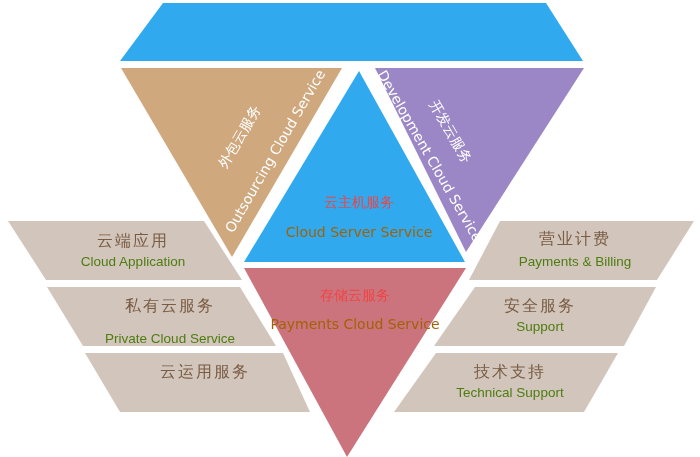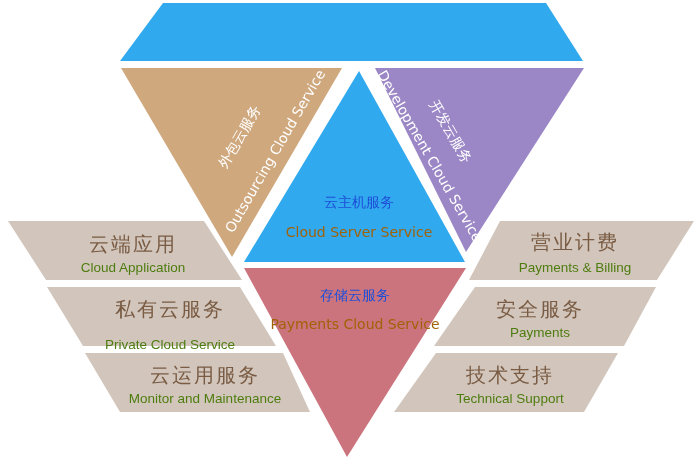--- a/index.html
+++ b/index.html
@@ -1,21 +1,21 @@
 <!DOCTYPE html>
 <html><head>
 <meta charset="utf-8">
 <style>
   html, body { margin: 0; padding: 0; background: #ffffff; }
   body { width: 700px; height: 457px; overflow: hidden; position: relative; font-family: "DejaVu Sans", sans-serif; }
   #stage { position: absolute; left: 0; top: 0; width: 700px; height: 457px; }
   .lbl { position: absolute; text-align: center; white-space: nowrap; }
-  .tan-cn { color: #7a5c44; font-size: 20px; letter-spacing: 2px; font-family: "DejaVu Sans", sans-serif; }
+  .tan-cn { color: #7a5c44; font-size: 16px; letter-spacing: 2px; font-family: "DejaVu Sans", sans-serif; }
   .tan-en { color: #4d7c0f; font-size: 13.5px; font-family: "Liberation Sans", sans-serif; }
-  .wh-cn { color: #1d4ed8; font-size: 14px; font-family: "DejaVu Sans", sans-serif; }
+  .wh-cn { color: #ef4444; font-size: 14px; font-family: "DejaVu Sans", sans-serif; }
   .wh-en { color: #a16207; font-size: 14px; font-family: "DejaVu Sans", sans-serif; }
   .rot { position: absolute; transform-origin: center center; white-space: nowrap; color: #fff; text-align: center; }
 </style>
 </head>
 <body>
 
 <svg id="stage" viewBox="0 0 700 457" width="700" height="457" xmlns="http://www.w3.org/2000/svg">
   <polygon class="fill-top" points="163,3 546,3 583,61 120,61" fill="#31a9ee"></polygon>
   <polygon class="fill-out" points="121,68 342,68 232,257" fill="#cfa87e"></polygon>
   <polygon class="fill-dev" points="375,68 584,68 466,252" fill="#9b87c6"></polygon>
@@ -46,27 +46,26 @@
 <div class="lbl" style="left:48px; top:231px; width:170px;">
   <div class="tan-cn">云端应用</div>
   <div class="tan-en" style="margin-top:2px;">Cloud Application</div>
 </div>
 <div class="lbl" style="left:80px; top:296px; width:180px;">
   <div class="tan-cn">私有云服务</div>
   <div class="tan-en" style="margin-top:14px;">Private Cloud Service</div>
 </div>
 <div class="lbl" style="left:110px; top:362px; width:190px;">
   <div class="tan-cn">云运用服务</div>
-  <div class="tan-en" style="margin-top:2px;">Monitor and Maintenance</div>
 </div>
 
 <div class="lbl" style="left:490px; top:229px; width:170px;">
   <div class="tan-cn">营业计费</div>
   <div class="tan-en" style="margin-top:4px;">Payments &amp; Billing</div>
 </div>
 <div class="lbl" style="left:470px; top:296px; width:140px;">
   <div class="tan-cn">安全服务</div>
-  <div class="tan-en" style="margin-top:2px;">Payments</div>
+  <div class="tan-en" style="margin-top:2px;">Support</div>
 </div>
 <div class="lbl" style="left:430px; top:362px; width:160px;">
   <div class="tan-cn">技术支持</div>
   <div class="tan-en" style="margin-top:2px;">Technical Support</div>
 </div>
 
 </body></html>

